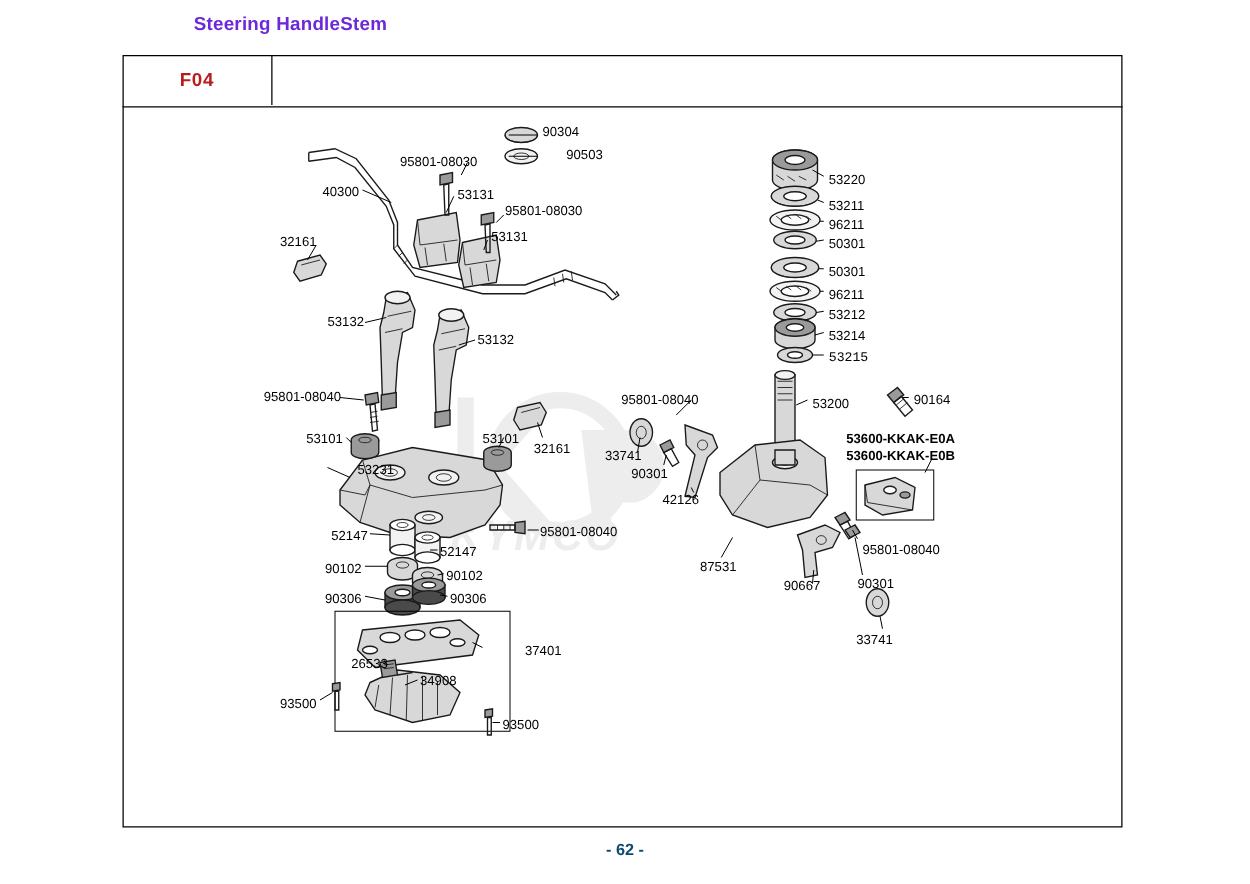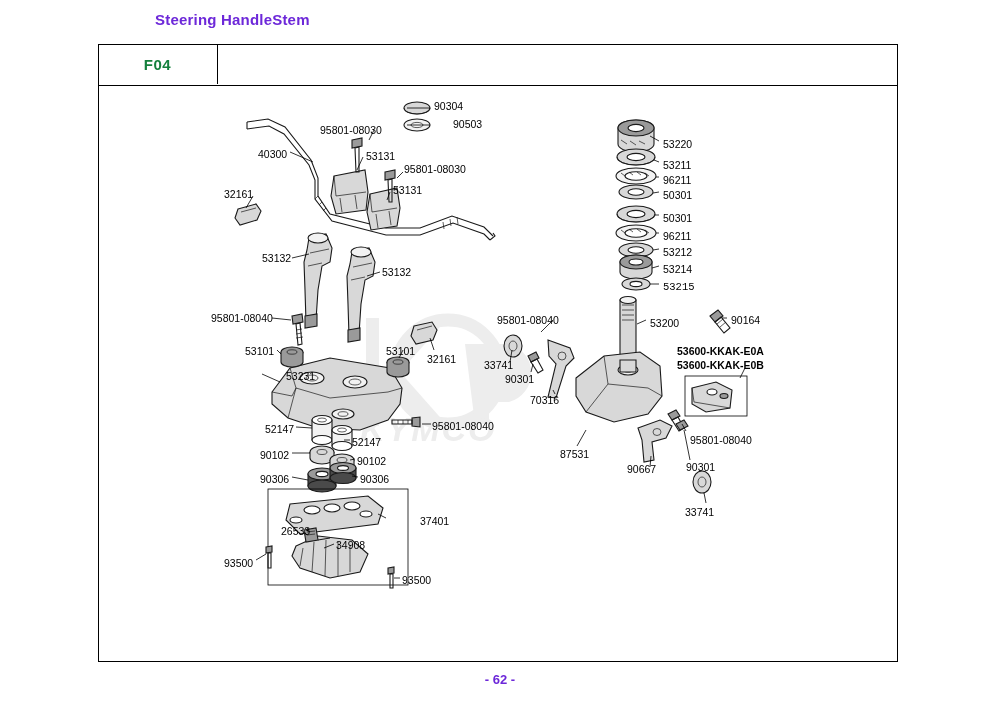--- a/index.html
+++ b/index.html
@@ -49,41 +49,41 @@
     height: 40px;
     border-right: 1.5px solid #000;
     box-sizing: border-box;
     display: flex;
     align-items: center;
     justify-content: center;
   }
   .code-text {
     font-size: 15px;
     font-weight: bold;
-    color: #15803d;
+    color: #b91c1c;
     letter-spacing: 0.5px;
   }
   .title-text {
     position: absolute;
     left: 155px;
     top: 11px;
     font-size: 15px;
     font-weight: bold;
     color: #6d28d9;
     letter-spacing: 0.2px;
   }
   .pagenum {
     position: absolute;
     left: 0;
     top: 672px;
     width: 1000px;
     text-align: center;
     font-size: 13px;
     font-weight: bold;
-    color: #6d28d9;
+    color: #0c4a6e;
   }
   
   .watermark {
     position: absolute;
     left: 330px;
     top: 300px;
     width: 330px;
     height: 170px;
     pointer-events: none;
   }
@@ -484,21 +484,21 @@
     <div class="lbl" style="left:262px; top:252px;">53132</div>
     <div class="lbl" style="left:382px; top:266px;">53132</div>
     <div class="lbl" style="left:211px; top:312px;">95801-08040</div>
     <div class="lbl" style="left:245px; top:345px;">53101</div>
     <div class="lbl" style="left:240px; top:370px;margin-left:46px;">53231</div>
     <div class="lbl" style="left:386px; top:345px;">53101</div>
     <div class="lbl" style="left:427px; top:353px;">32161</div>
     <div class="lbl" style="left:497px; top:314px;">95801-08040</div>
     <div class="lbl" style="left:484px; top:359px;">33741</div>
     <div class="lbl" style="left:505px; top:373px;">90301</div>
-    <div class="lbl" style="left:530px; top:394px;">70316</div>
+    <div class="lbl" style="left:530px; top:394px;">42126</div>
     <div class="lbl" style="left:265px; top:423px;">52147</div>
     <div class="lbl" style="left:432px; top:420px;">95801-08040</div>
     <div class="lbl" style="left:352px; top:436px;">52147</div>
     <div class="lbl" style="left:260px; top:449px;">90102</div>
     <div class="lbl" style="left:357px; top:455px;">90102</div>
     <div class="lbl" style="left:260px; top:473px;">90306</div>
     <div class="lbl" style="left:360px; top:473px;">90306</div>
     <div class="lbl" style="left:388px; top:515px;margin-left:32px;">37401</div>
     <div class="lbl" style="left:281px; top:525px;">26533</div>
     <div class="lbl" style="left:336px; top:539px;">34908</div>

